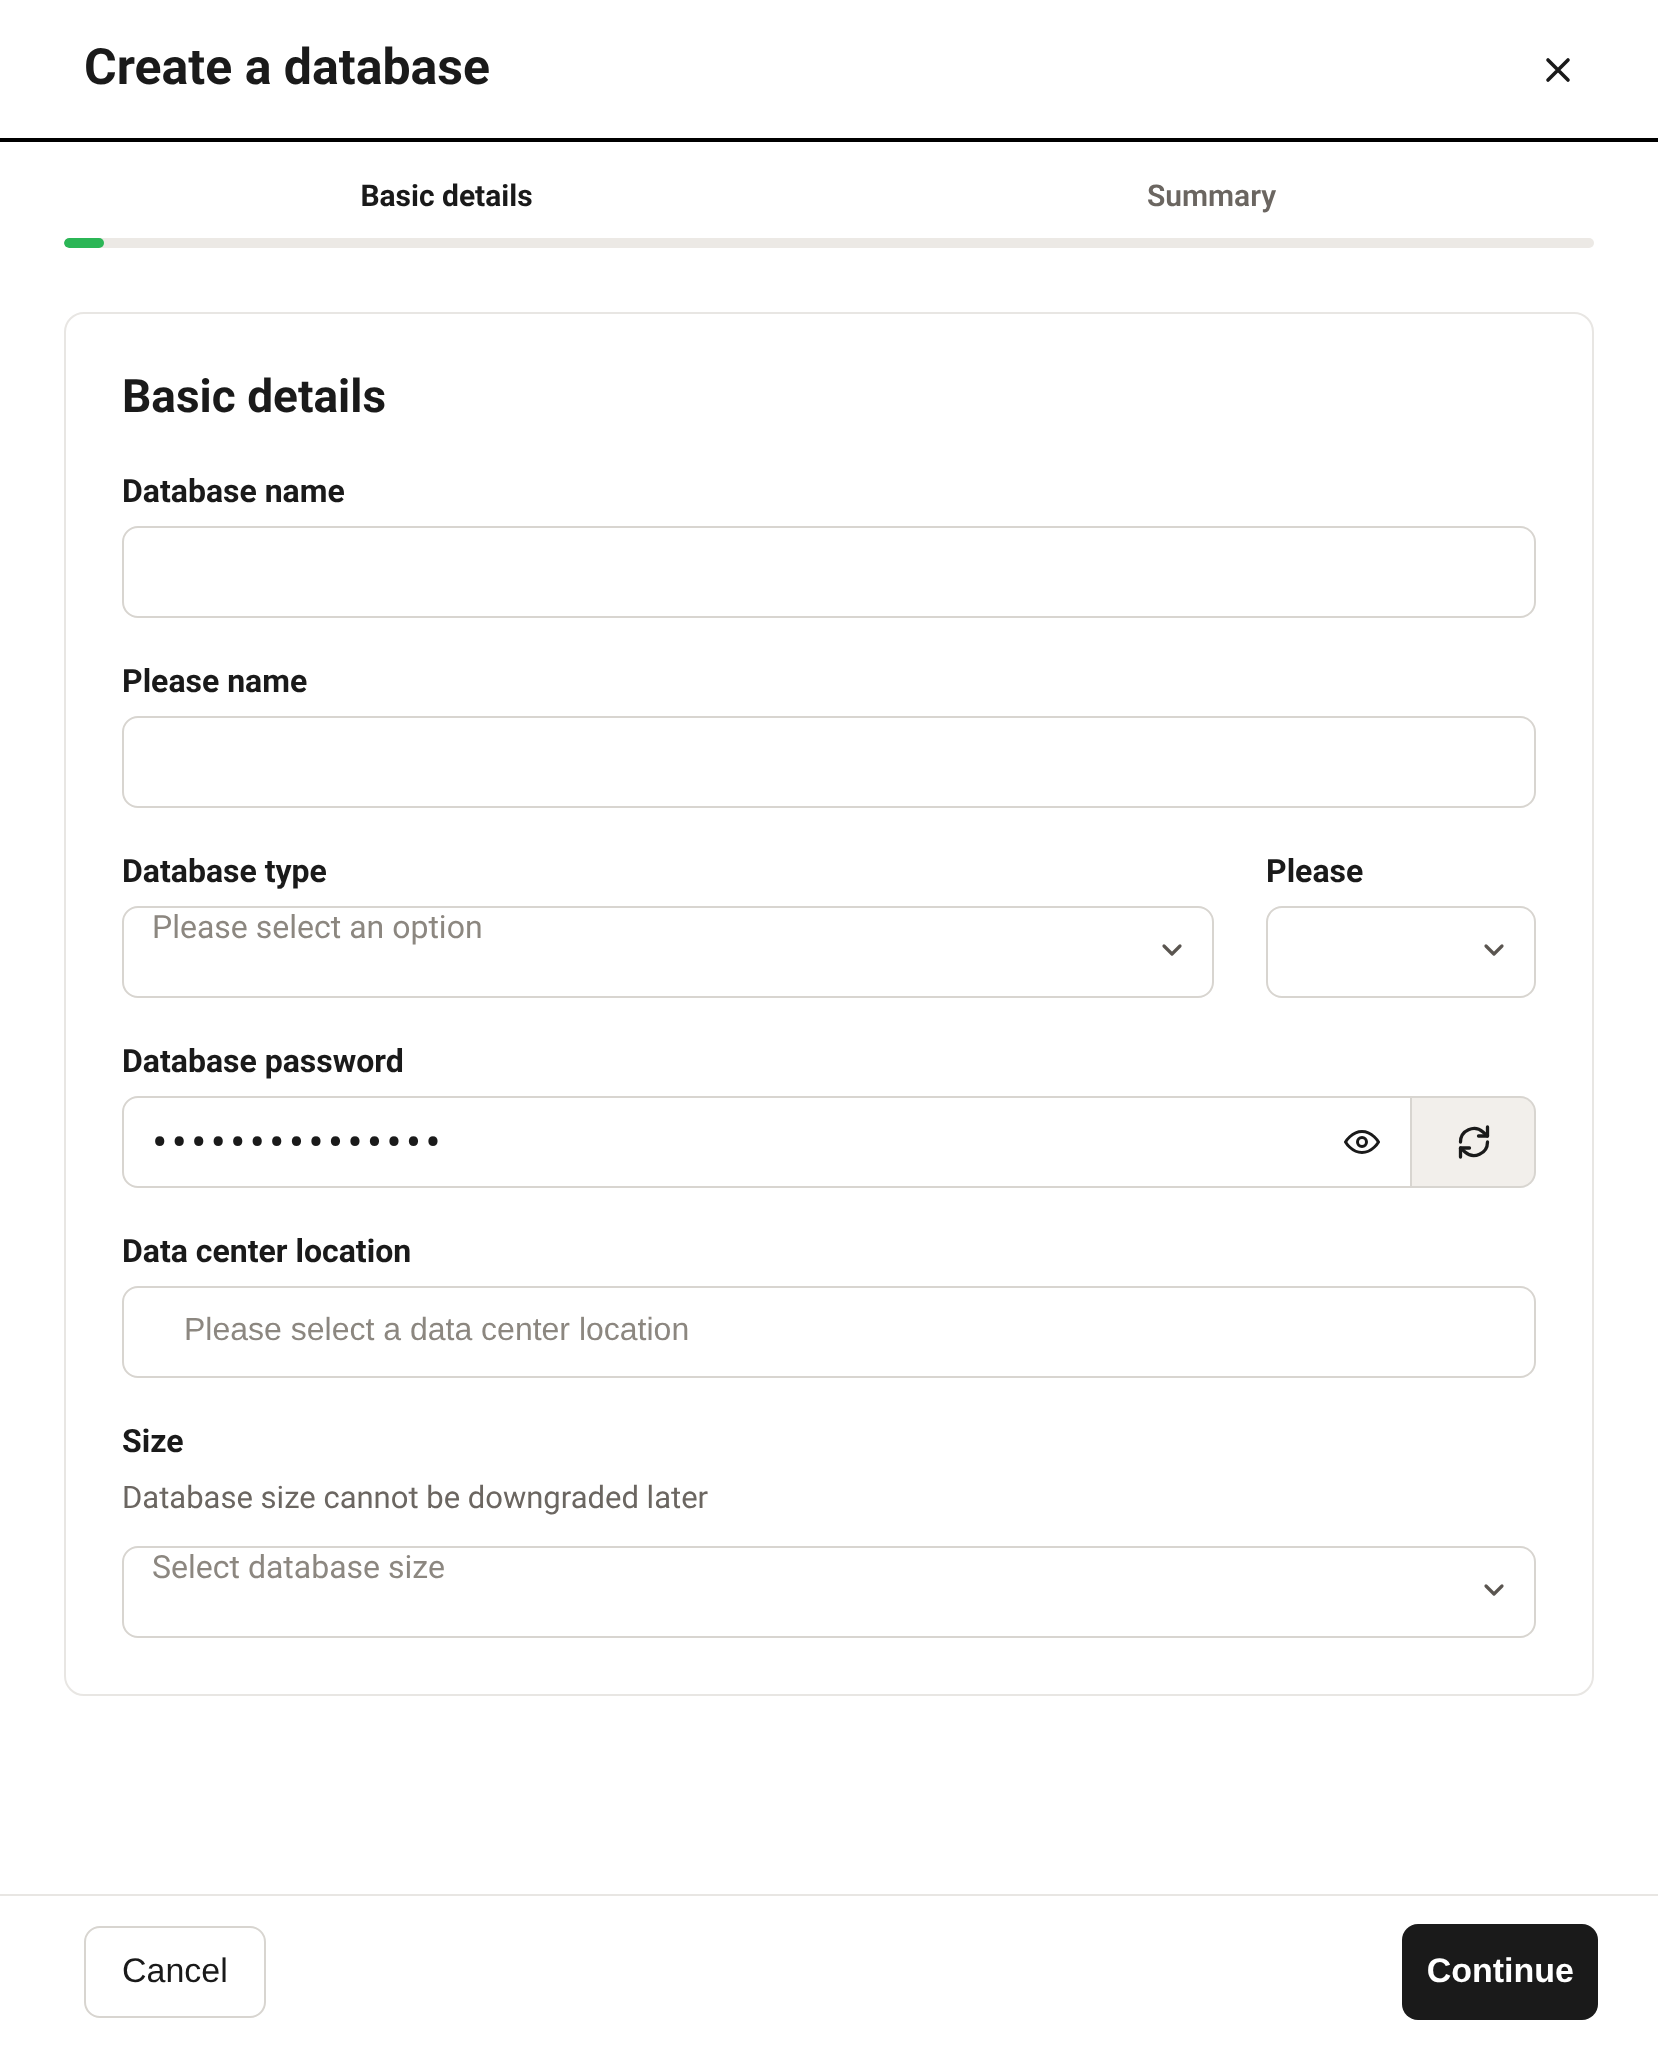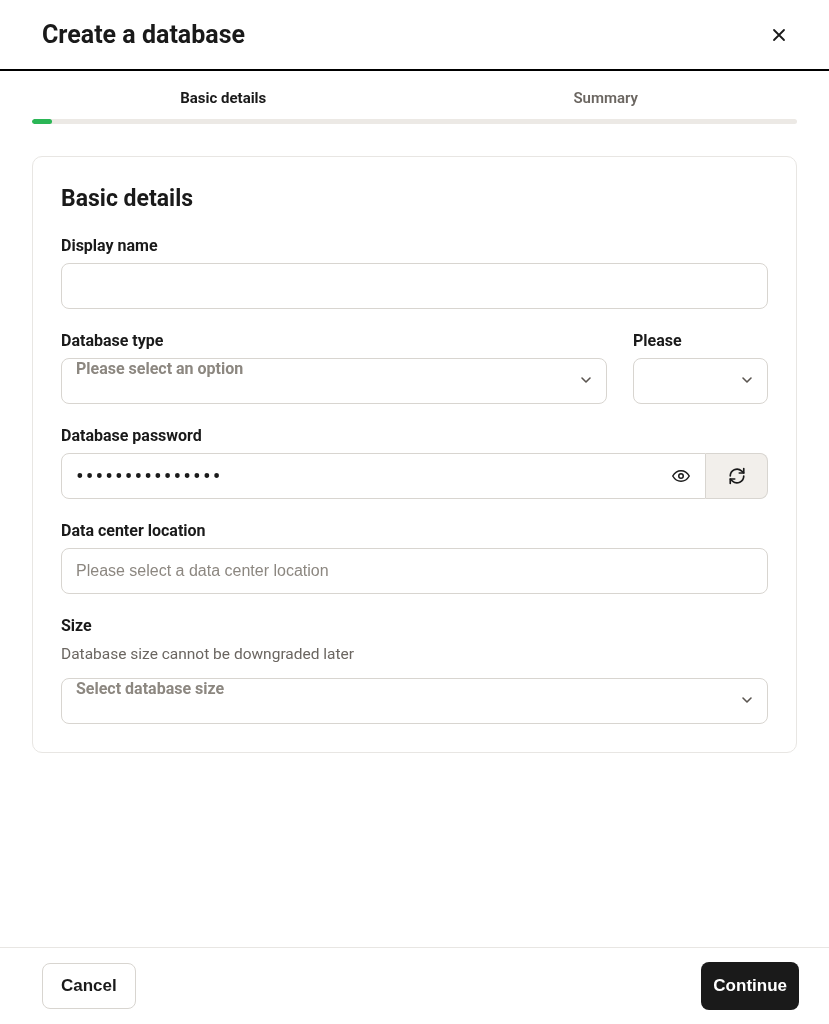--- a/index.html
+++ b/index.html
@@ -93,21 +93,21 @@
       font-size: 15.5px;
       color: #6b6661;
       line-height: 1.5;
       margin-bottom: 12px;
     }
     .form-input {
       width: 100%;
       height: 46px;
       border: 1px solid #d8d5d0;
       border-radius: 8px;
-      padding: 0 14px;
+      padding: 0 30px;
       font-size: 16px;
       color: #1a1a1a;
       background: #fff;
     }
     .form-input::placeholder {
       color: #8c8780;
     }
     .form-select {
       width: 100%;
       height: 46px;
@@ -116,21 +116,20 @@
       padding: 0 40px 0 14px;
       font-size: 16px;
       color: #8c8780;
       background: #fff;
       appearance: none;
       cursor: pointer;
       position: relative;
     }
     .select-wrapper {
       position: relative;
-      font-weight: bold;
     }
     .select-chevron {
       position: absolute;
       right: 14px;
       top: 50%;
       transform: translateY(-50%);
       pointer-events: none;
     }
     .row {
       display: flex;
@@ -197,21 +196,21 @@
       justify-content: space-between;
       align-items: center;
       background: #fff;
     }
     .btn-cancel {
       background: #fff;
       border: 1px solid #d8d5d0;
       border-radius: 8px;
       padding: 12px 18px;
       font-size: 17px;
-      font-weight: 700;
+      font-weight: 400;
       cursor: pointer;
       color: #1a1a1a;
     }
     .btn-continue {
       background: #1a1a1a;
       border: none;
       border-radius: 8px;
       padding: 14px 12px;
       font-size: 17px;
       font-weight: 600;
@@ -238,23 +237,27 @@
   </div>
   <div class="progress-track">
     <div class="progress-fill"></div>
   </div>
 </div>
 
 <div class="content-area">
   <div class="card">
     <div class="section-title">Basic details</div>
 
-
     <div class="form-group">
-      <label class="form-label">Display name</label>
+      <label class="form-label">Database name</label>
+      <input type="text" class="form-input" value="" style="">
+    </div>
+
+    <div class="form-group">
+      <label class="form-label">Please name</label>
       <input type="text" class="form-input" value="" style="">
     </div>
 
     <div class="form-group row">
       <div class="col-wide">
         <label class="form-label">Database type</label>
         <div class="select-wrapper">
           <div class="form-select">Please select an option</div>
           <span class="select-chevron">
             <svg width="14" height="14" viewBox="0 0 14 14" fill="none" stroke="#5a5550" stroke-width="1.6" stroke-linecap="round" stroke-linejoin="round">

